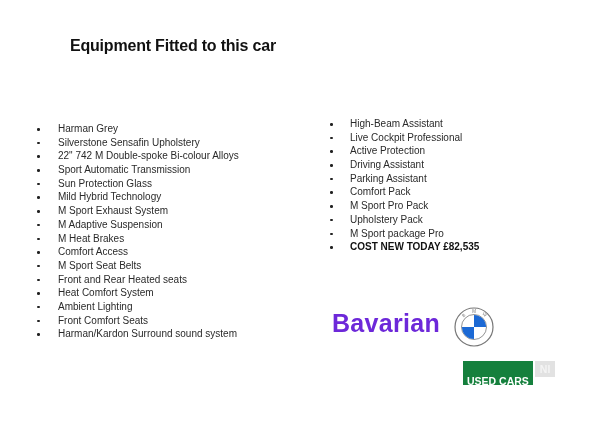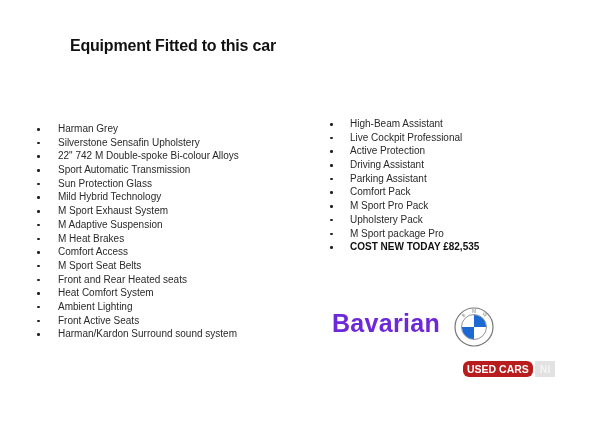--- a/index.html
+++ b/index.html
@@ -30,21 +30,21 @@
       position: absolute; left: 332px; top: 309px;
       font-size: 25px; font-weight: bold; color: #6d28d9; letter-spacing: 0.3px;
     }
     .bmw {
       position: absolute; left: 454px; top: 307px; width: 40px; height: 40px;
     }
     .badge {
       position: absolute; left: 463px; top: 361px; height: 16px; display: flex;
       font-size: 10.5px; font-weight: bold; color: #fff;
     }
-    .badge .used { background: #b91c1c; padding: 0 4px; line-height: 16px; border-radius: 6px; }
+    .badge .used { background: #15803d; padding: 12px 4px; line-height: 16px; }
     .badge .sep { width: 2px; background: #fff; }
     .badge .ni { background: #e2e2e2; color: #f4f4f4; padding: 0 5px; line-height: 16px; }
   </style>
 </head>
 <body>
 
 <div class="title">Equipment Fitted to this car</div>
 
 <ul class="list left">
   <li class="item"><span class="bullet"></span><span>Harman Grey</span></li>
@@ -54,21 +54,21 @@
   <li class="item"><span class="bullet"></span><span>Sun Protection Glass</span></li>
   <li class="item"><span class="bullet"></span><span>Mild Hybrid Technology</span></li>
   <li class="item"><span class="bullet"></span><span>M Sport Exhaust System</span></li>
   <li class="item"><span class="bullet"></span><span>M Adaptive Suspension</span></li>
   <li class="item"><span class="bullet"></span><span>M Heat Brakes</span></li>
   <li class="item"><span class="bullet"></span><span>Comfort Access</span></li>
   <li class="item"><span class="bullet"></span><span>M Sport Seat Belts</span></li>
   <li class="item"><span class="bullet"></span><span>Front and Rear Heated seats</span></li>
   <li class="item"><span class="bullet"></span><span>Heat Comfort System</span></li>
   <li class="item"><span class="bullet"></span><span>Ambient Lighting</span></li>
-  <li class="item"><span class="bullet"></span><span>Front Active Seats</span></li>
+  <li class="item"><span class="bullet"></span><span>Front Comfort Seats</span></li>
   <li class="item"><span class="bullet"></span><span>Harman/Kardon Surround sound system</span></li>
 </ul>
 
 <ul class="list right">
   <li class="item"><span class="bullet"></span><span>High-Beam Assistant</span></li>
   <li class="item"><span class="bullet"></span><span>Live Cockpit Professional</span></li>
   <li class="item"><span class="bullet"></span><span>Active Protection</span></li>
   <li class="item"><span class="bullet"></span><span>Driving Assistant</span></li>
   <li class="item"><span class="bullet"></span><span>Parking Assistant</span></li>
   <li class="item"><span class="bullet"></span><span>Comfort Pack</span></li>

